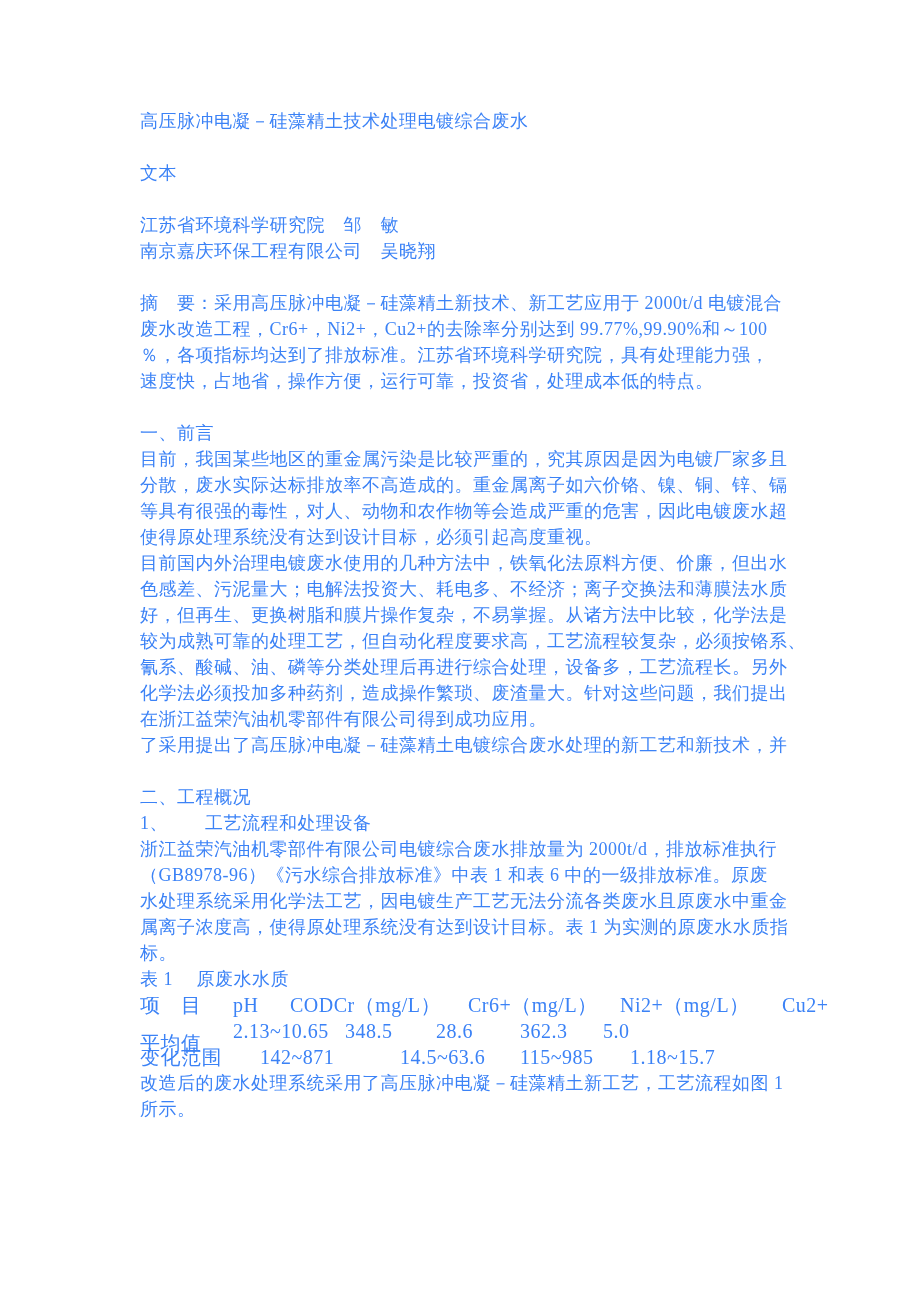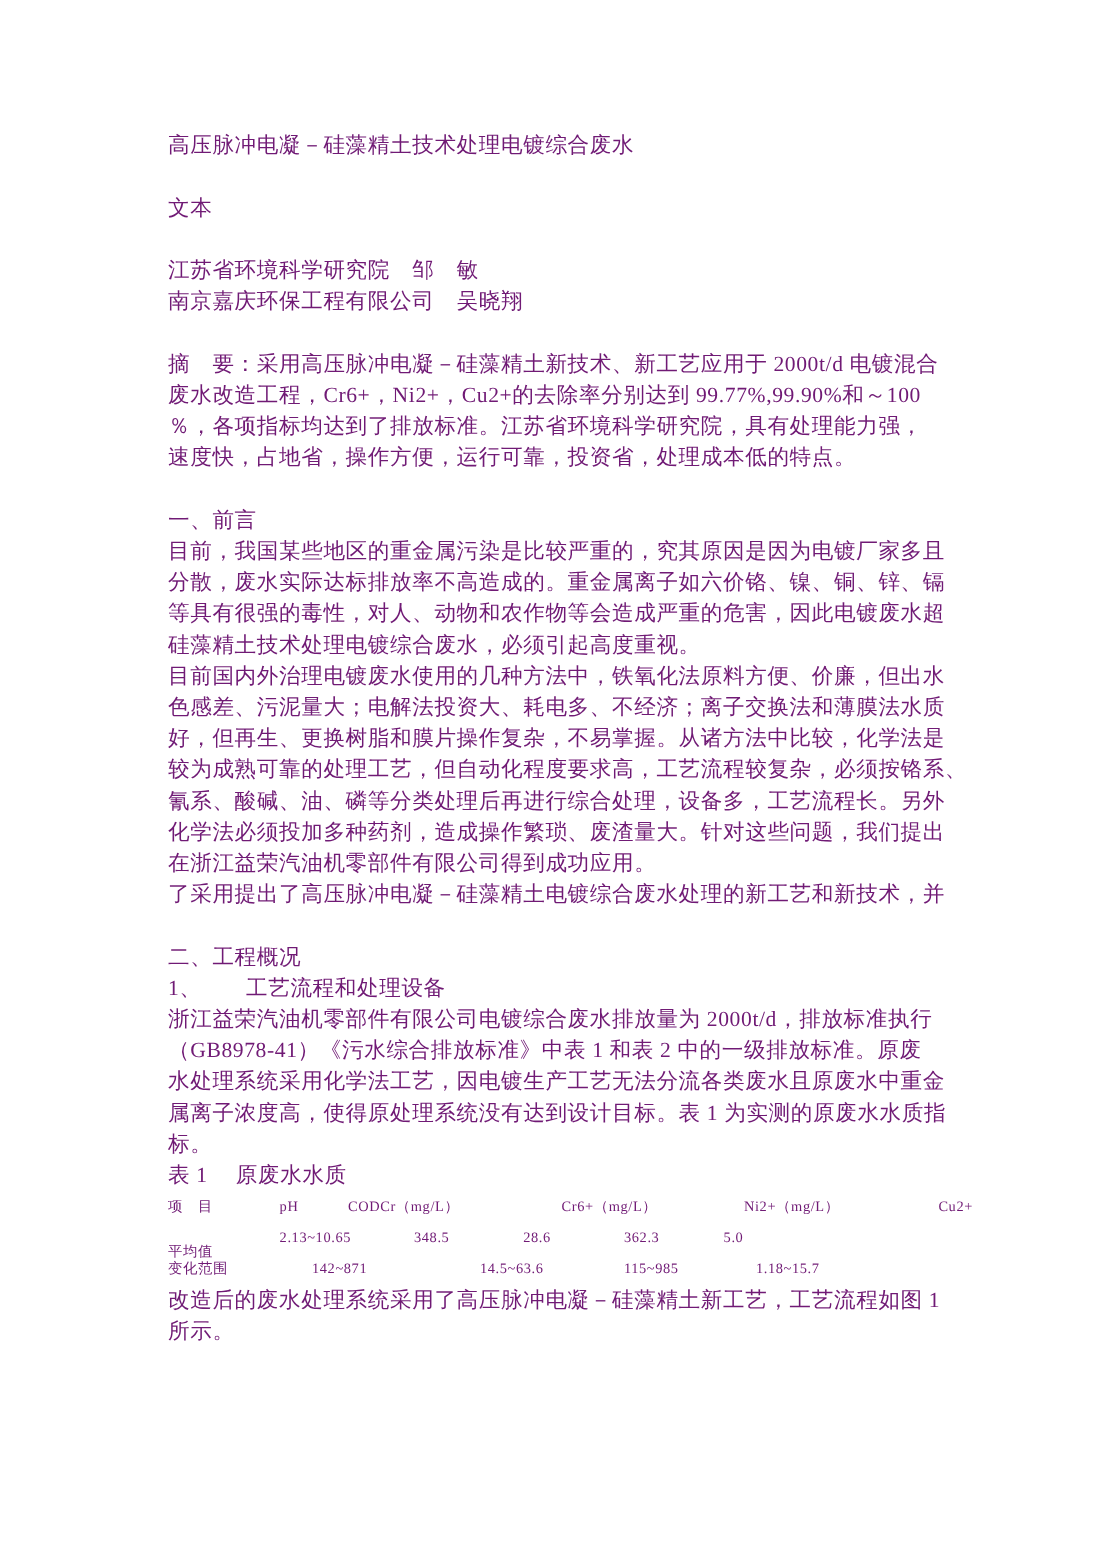--- a/index.html
+++ b/index.html
@@ -5,21 +5,21 @@
   html, body {
     margin: 0;
     padding: 0;
     background: #ffffff;
   }
   .page {
     position: relative;
     width: 920px;
     height: 1302px;
     background: #ffffff;
-    color: #701a75;
+    color: #3b82f6;
     font-family: "Liberation Serif", "DejaVu Serif", serif;
     overflow: hidden;
   }
   .content {
     position: absolute;
     left: 140px;
     top: 108px;
     width: 660px;
   }
   .line {
@@ -29,21 +29,21 @@
     letter-spacing: 0.5px;
     white-space: pre;
   }
   .blank { height: 26px; }
   .trow { position: relative; }
   .tcell {
     position: absolute;
     top: 0;
     white-space: pre;
     line-height: 26px;
-    font-size: 12px;
+    font-size: 20px;
     letter-spacing: 0.5px;
   }
   
   .th0 { left: 0; }   .th1 { left: 93px; }  .th2 { left: 150px; }
   .th3 { left: 328px; } .th4 { left: 480px; text-align: center; } .th5 { left: 642px; }
   
   .ta0 { left: 0; margin-top: 12px; }   .ta1 { left: 93px; }  .ta2 { left: 205px; }
   .ta3 { left: 296px; } .ta4 { left: 380px; } .ta5 { left: 463px; }
   
   .tg0 { left: 0; }   .tg1 { left: 120px; } .tg2 { left: 260px; }
@@ -73,37 +73,37 @@
       <div class="line">％，各项指标均达到了排放标准。江苏省环境科学研究院，具有处理能力强，</div>
       <div class="line">速度快，占地省，操作方便，运行可靠，投资省，处理成本低的特点。</div>
     </div>
     <div class="line blank"></div>
 
     <div>
       <div class="line">一、前言</div>
       <div class="line">目前，我国某些地区的重金属污染是比较严重的，究其原因是因为电镀厂家多且</div>
       <div class="line">分散，废水实际达标排放率不高造成的。重金属离子如六价铬、镍、铜、锌、镉</div>
       <div class="line">等具有很强的毒性，对人、动物和农作物等会造成严重的危害，因此电镀废水超</div>
-      <div class="line">硅藻精土技术处理电镀综合废水，必须引起高度重视。</div>
+      <div class="line">使得原处理系统没有达到设计目标，必须引起高度重视。</div>
       <div class="line">目前国内外治理电镀废水使用的几种方法中，铁氧化法原料方便、价廉，但出水</div>
       <div class="line">色感差、污泥量大；电解法投资大、耗电多、不经济；离子交换法和薄膜法水质</div>
       <div class="line">好，但再生、更换树脂和膜片操作复杂，不易掌握。从诸方法中比较，化学法是</div>
       <div class="line">较为成熟可靠的处理工艺，但自动化程度要求高，工艺流程较复杂，必须按铬系、</div>
       <div class="line">氰系、酸碱、油、磷等分类处理后再进行综合处理，设备多，工艺流程长。另外</div>
       <div class="line">化学法必须投加多种药剂，造成操作繁琐、废渣量大。针对这些问题，我们提出</div>
       <div class="line">在浙江益荣汽油机零部件有限公司得到成功应用。</div>
       <div class="line">了采用提出了高压脉冲电凝－硅藻精土电镀综合废水处理的新工艺和新技术，并</div>
     </div>
     <div class="line blank"></div>
 
     <div>
       <div class="line">二、工程概况</div>
       <div class="line">1、　　工艺流程和处理设备</div>
       <div class="line">浙江益荣汽油机零部件有限公司电镀综合废水排放量为 2000t/d，排放标准执行</div>
-      <div class="line">（GB8978-41）《污水综合排放标准》中表 1 和表 2 中的一级排放标准。原废</div>
+      <div class="line">（GB8978-96）《污水综合排放标准》中表 1 和表 6 中的一级排放标准。原废</div>
       <div class="line">水处理系统采用化学法工艺，因电镀生产工艺无法分流各类废水且原废水中重金</div>
       <div class="line">属离子浓度高，使得原处理系统没有达到设计目标。表 1 为实测的原废水水质指</div>
       <div class="line">标。</div>
 
       <div>
         <div class="line">表 1　 原废水水质</div>
         <div class="line trow">
           <span class="tcell th0">项　目</span>
           <span class="tcell th1">pH</span>
           <span class="tcell th2">CODCr（mg/L）</span>

